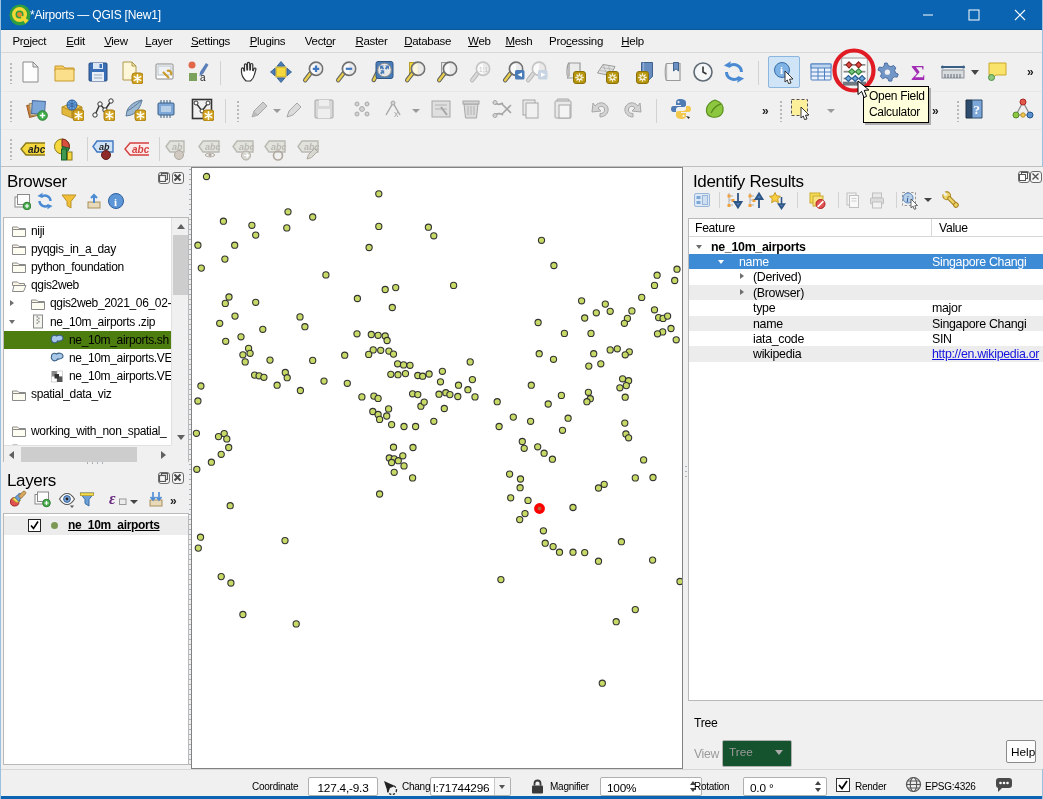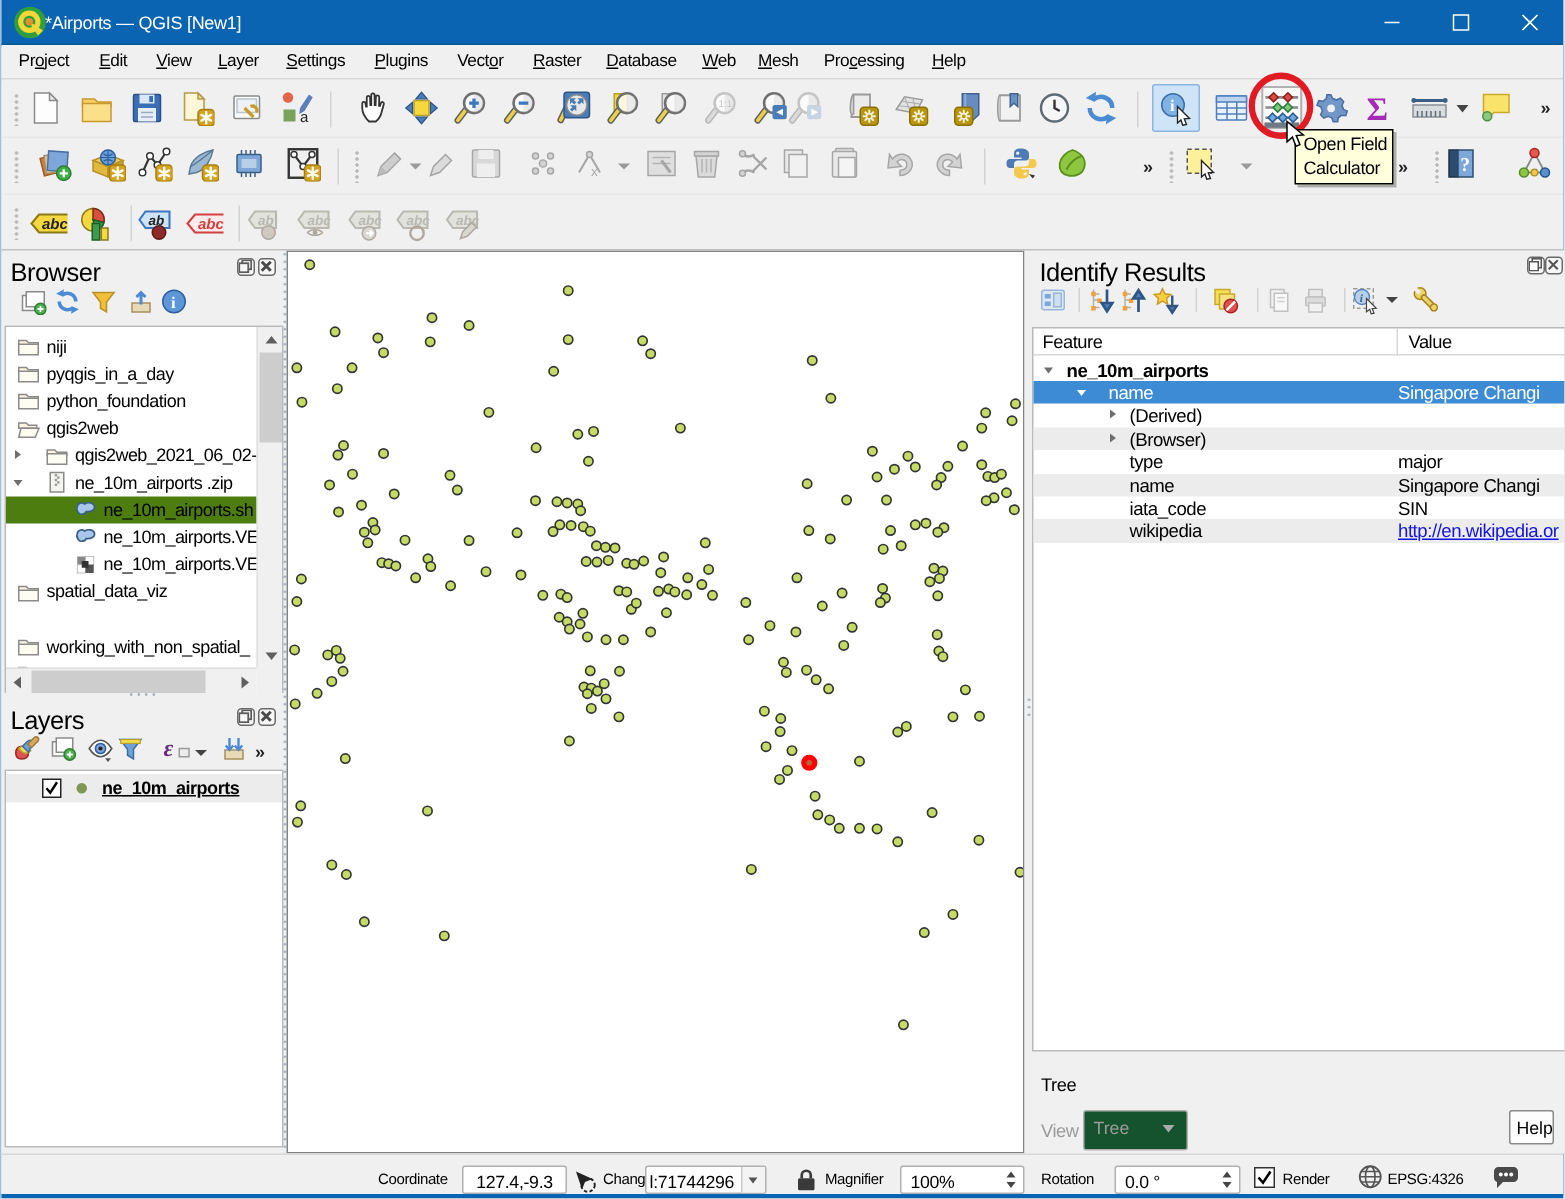--- a/index.html
+++ b/index.html
@@ -1160,21 +1160,21 @@
         <span style="position:absolute;left:2px;top:3px">l:71744296</span>
       <div style="position:absolute;right:0;top:0;width:16px;height:17px;border-left:1px solid #c8c8c8;background:#f4f4f4">
           <div class="combo-arr" style="left:4px;top:7px;border-top-color:#555;border-top-width:4px;border-left-width:3.5px;border-right-width:3.5px"></div>
         </div>
       </div>
       <svg class="ic" style="left:528px;top:8px" width="17" height="17" viewBox="0 0 17 17">
         <rect x="3" y="7.5" width="11" height="8" rx="1" fill="#3a3a3a"></rect>
         <path d="M5.5 7.5 V5.5 a3 3 0 0 1 6 0 V7.5" fill="none" stroke="#3a3a3a" stroke-width="1.8"></path>
       </svg>
       <span class="slbl" style="left:549px">Magnifier</span>
-      <div class="sbox" style="left:599px;width:83px">
+      <div class="sbox" style="left:599px;width:102px">
         <span style="position:absolute;left:6px;top:3px">100%</span>
         <div class="spin"></div>
       </div>
       <span class="slbl" style="left:693px">Rotation</span>
       <div class="sbox" style="left:742px;width:84px">
         <span style="position:absolute;left:6px;top:3px">0.0 °</span>
         <div class="spin"></div>
       </div>
       <div style="position:absolute;left:835px;top:8px;width:14px;height:14px;background:#fff;border:1px solid #333"><svg width="12" height="12">
           <path d="M2 6 L5 9.5 L10 2" stroke="#000" stroke-width="1.7" fill="none"></path>

